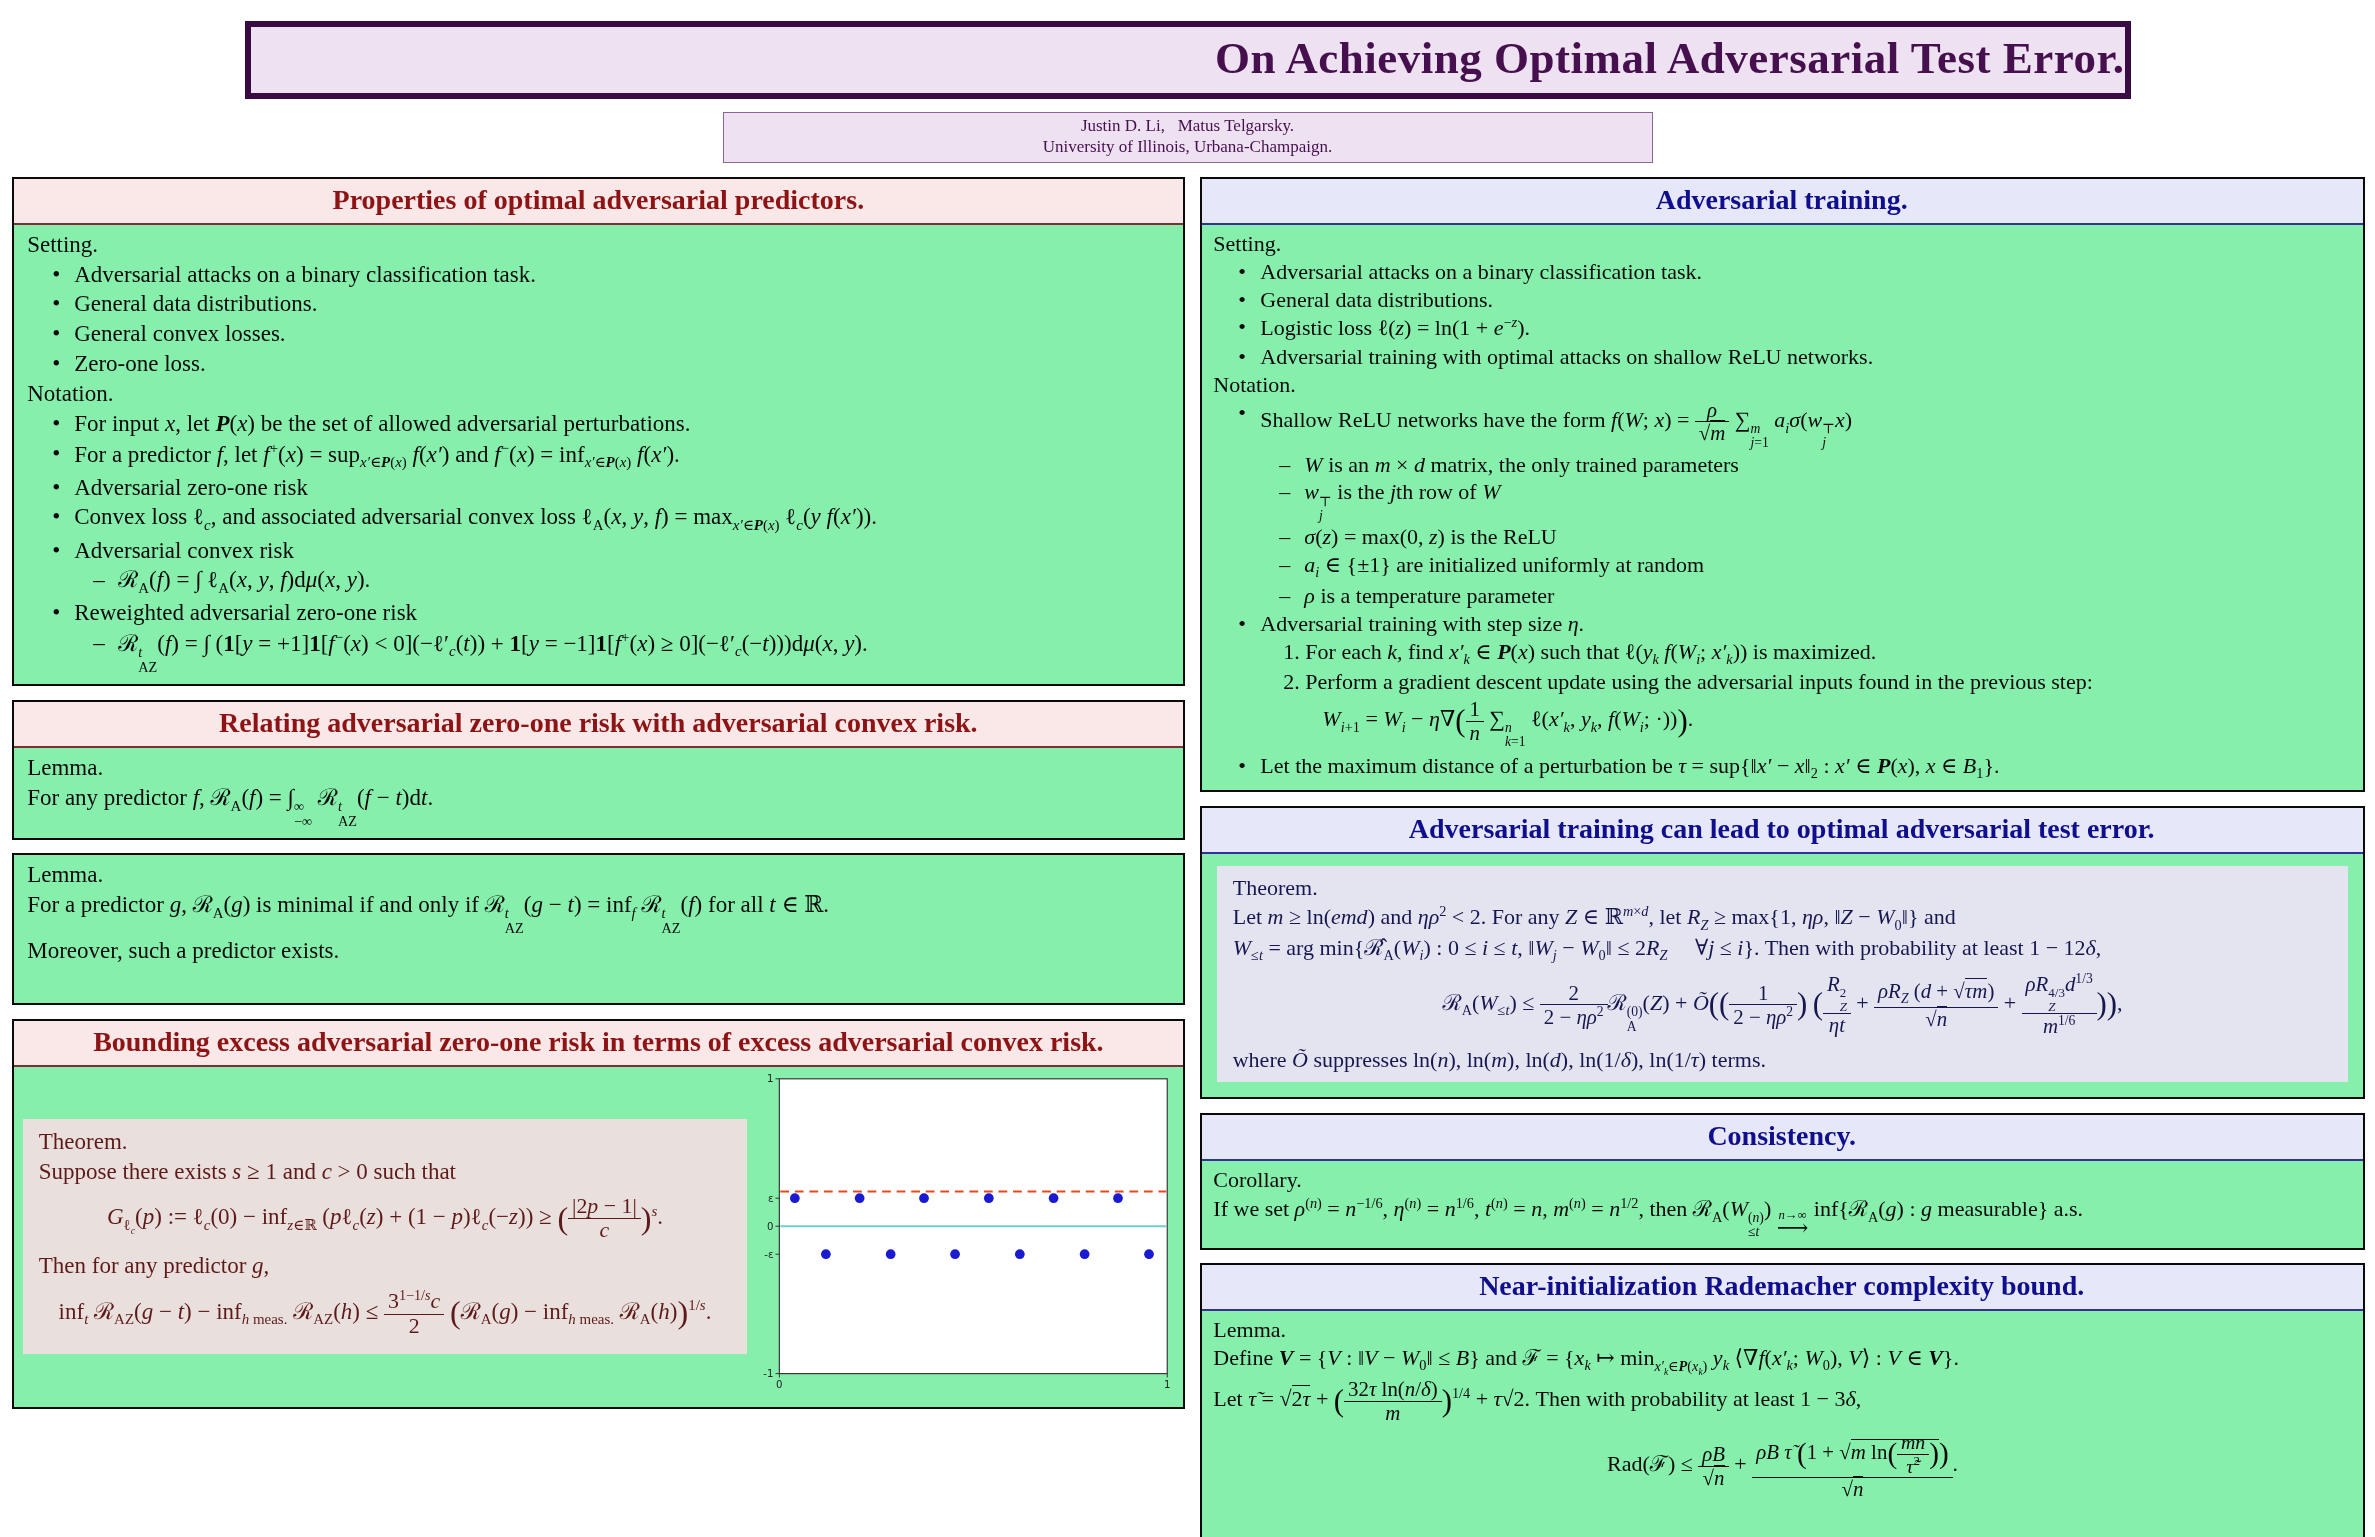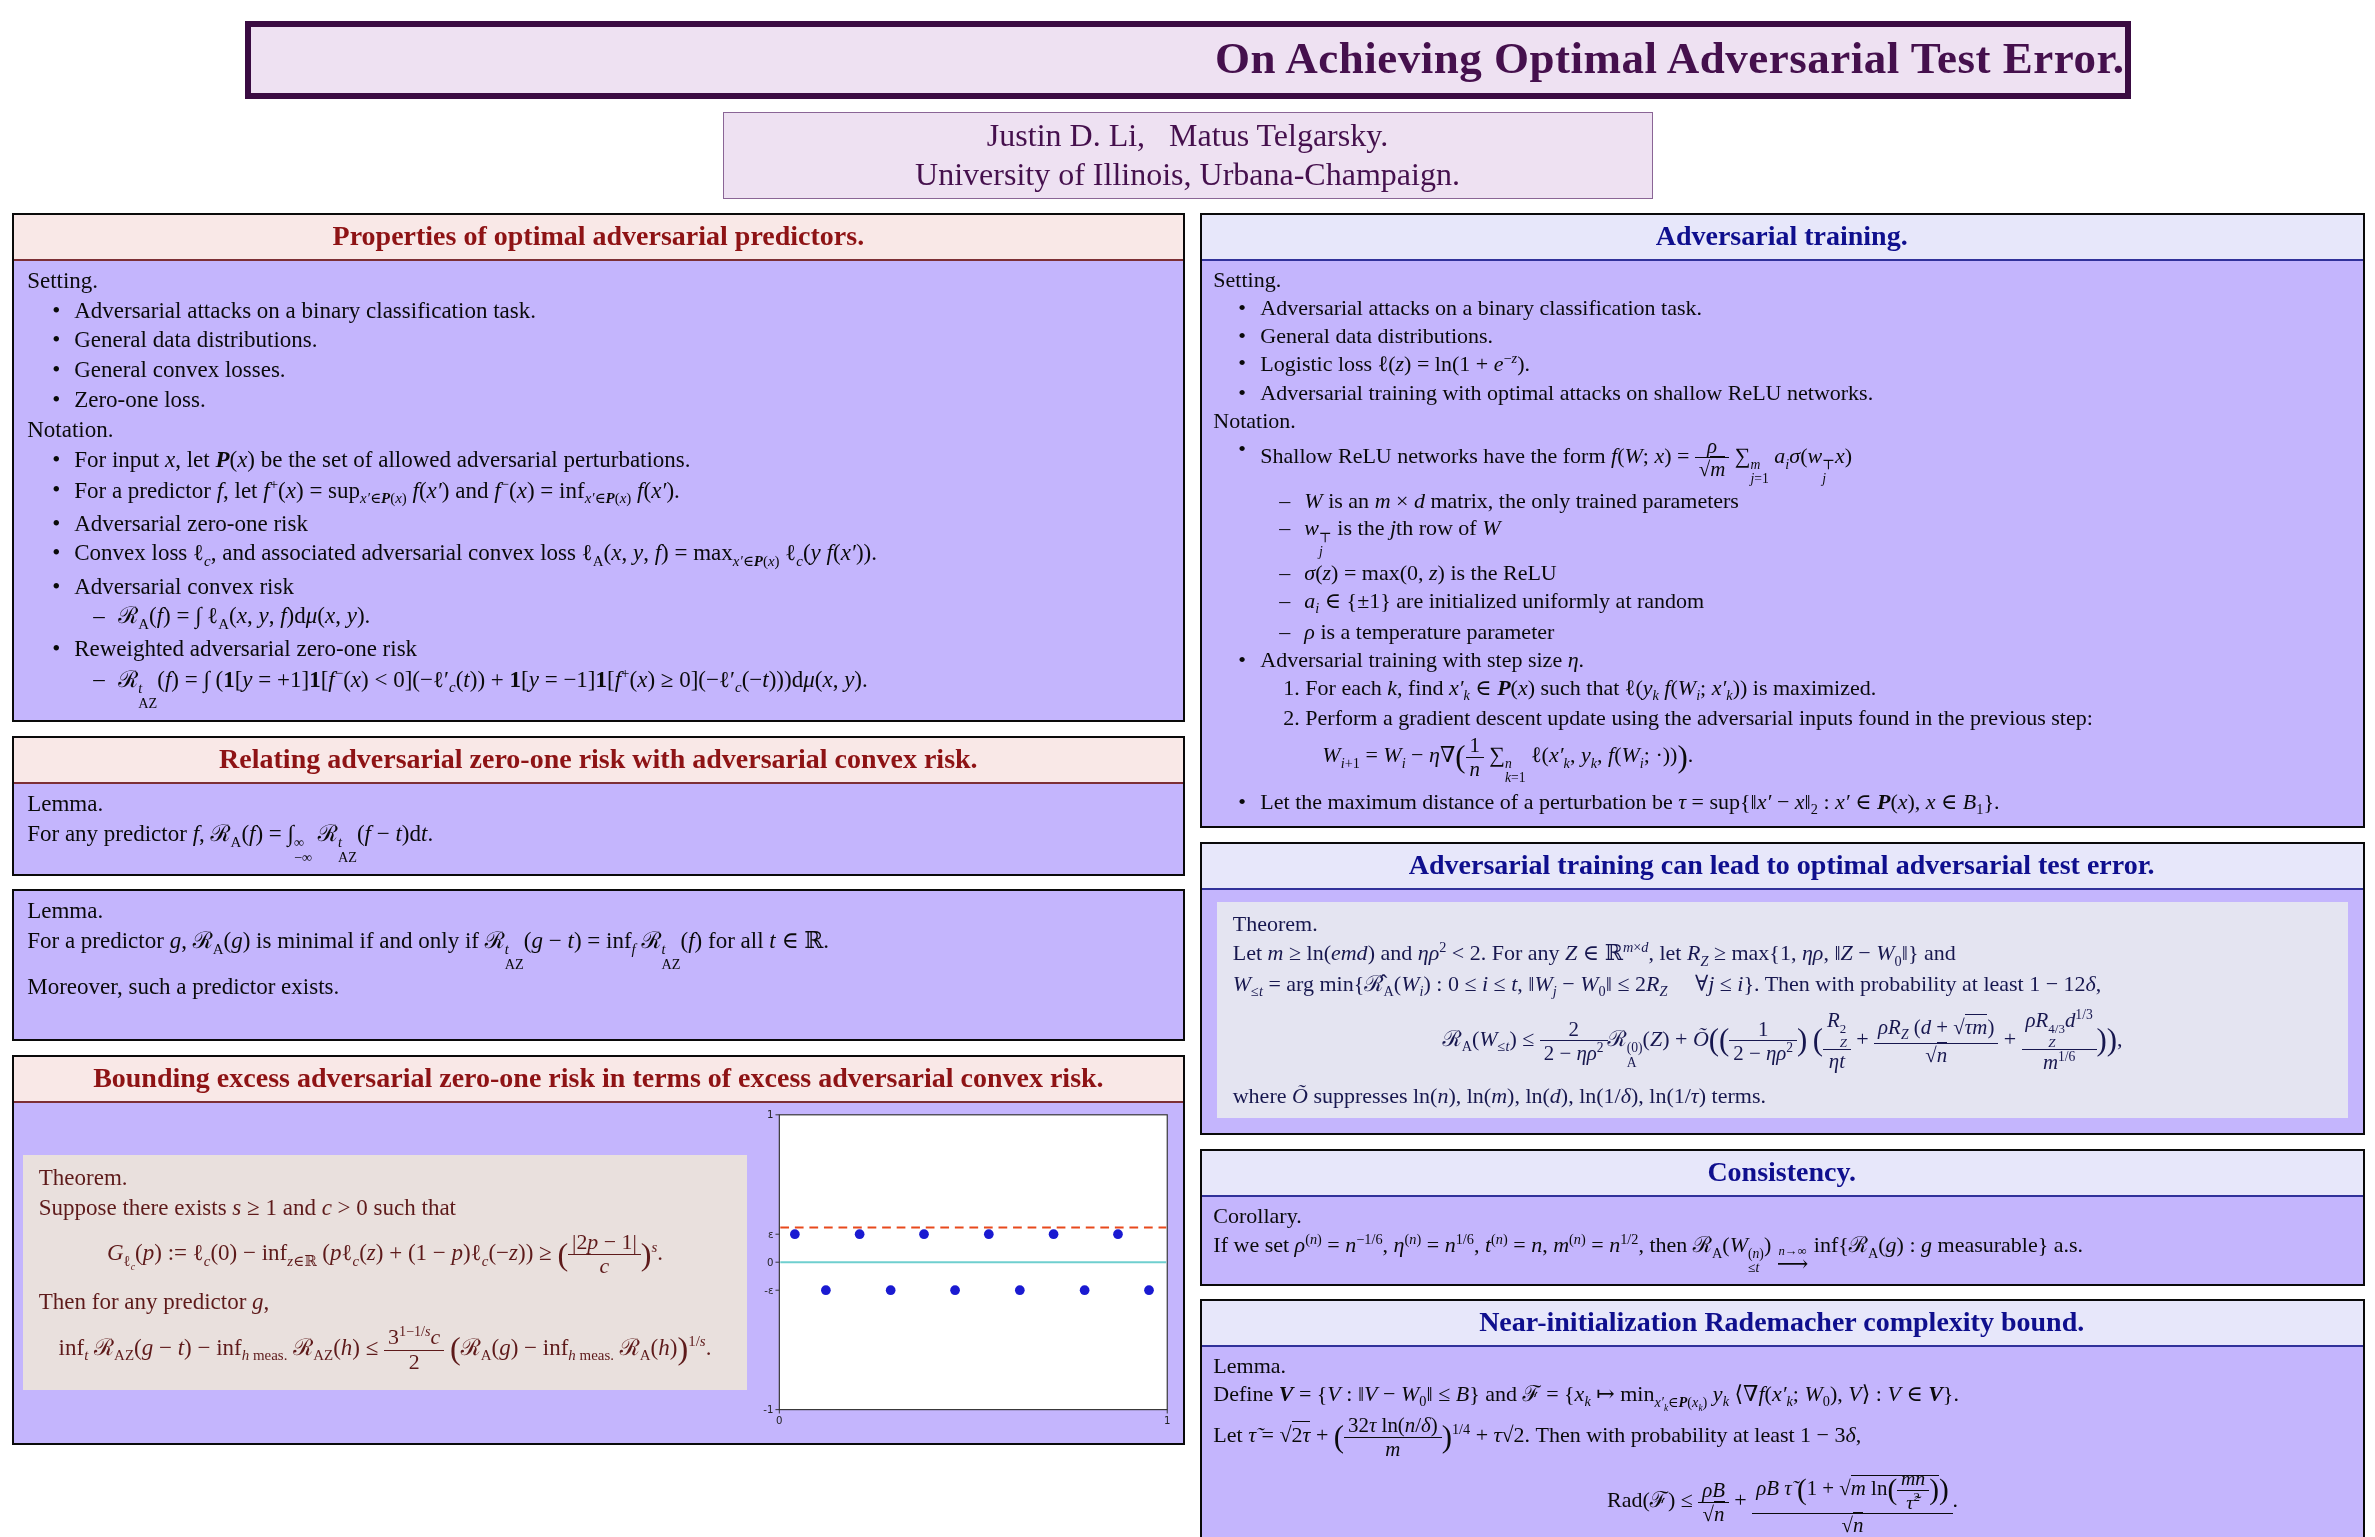--- a/index.html
+++ b/index.html
@@ -11,26 +11,26 @@
   }
   *{box-sizing:border-box;}
   html,body{margin:0;padding:0;}
   body{width:2375px;height:1537px;overflow:hidden;background:#ffffff;
        font-family:"Liberation Serif","DejaVu Serif",serif;color:#0a0a0a;}
   .title-box{width:1886px;margin:21.3px auto 0;border:6.8px solid var(--purple_dark);
              background:var(--purple_bg);text-align:center;}
   .title-box h1{margin:0;padding:4.9px 0 8.7px;font-size:45px;color:var(--purple_text);letter-spacing:0.5px;text-align:right;}
   .authors-box{width:930px;margin:13.6px auto 9.7px;border:1.9px solid var(--author_border);
                background:var(--purple_bg);color:var(--purple_text);text-align:center;
-               font-size:32px;line-height:1.2;padding:2.9px 0 4.9px;}
+               font-size:17px;line-height:1.2;padding:2.9px 0 4.9px;}
   .columns{display:flex;gap:14.6px;padding:3.9px 9.7px 0 11.6px;align-items:flex-start;}
   .col{display:flex;flex-direction:column;}
   .col.left{width:1174px;}
   .col.right{width:1166px;}
-  section.box{border:2.9px solid;margin-bottom:13.6px;background:#c4b5fd;width:100%;}
+  section.box{border:2.9px solid;margin-bottom:13.6px;background:#86efac;width:100%;}
   .box header{text-align:center;font-weight:bold;font-size:28px;line-height:1.3;
               padding:2.9px 9.7px 4.9px;border-bottom:2.9px solid;}
   .red{border-color:var(--maroon_border);}
   .red header{background:var(--maroon_header_bg);color:var(--maroon_title);border-color:var(--maroon_border);}
   .blue{border-color:var(--blue_border);}
   .blue header{background:var(--blue_header_bg);color:var(--blue_title);border-color:var(--blue_border);padding-left:8px;}
   .content{padding:4.9px 13.6px 8.7px;font-size:23px;line-height:1.3;}
   .right .content{font-size:22px;line-height:1.27;padding:4.9px 11.6px 7.8px;}
   .ln.h{font-weight:normal;}
   .ln.b1{padding-left:47px;position:relative;}

